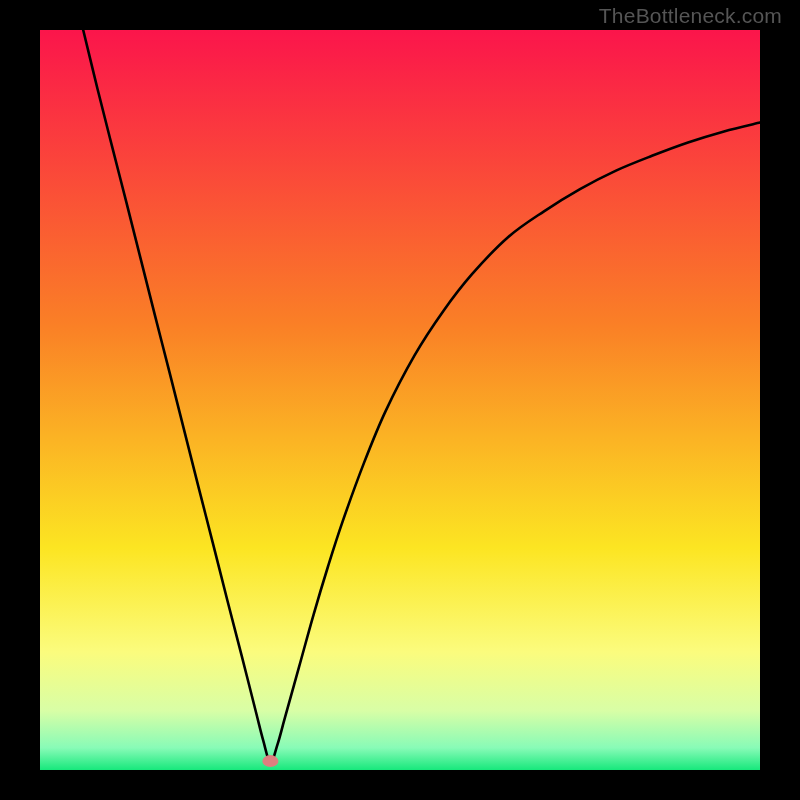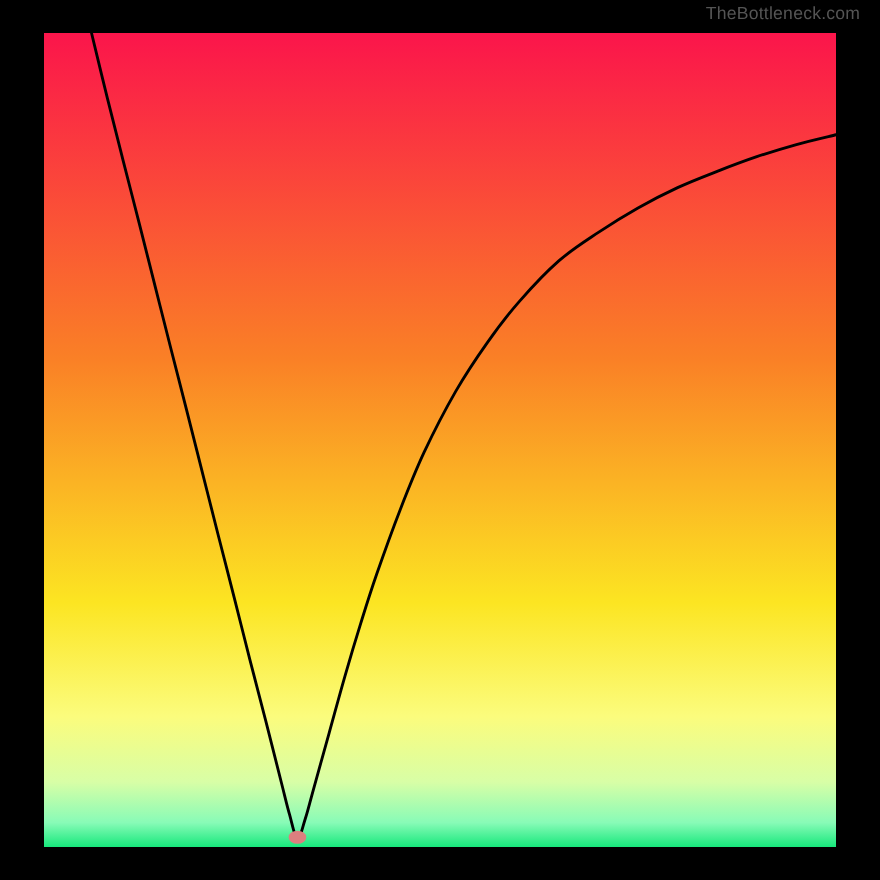--- a/index.html
+++ b/index.html
@@ -17,21 +17,21 @@
   top: 0;
   width: 800px;
   height: 800px;
 }
 .watermark {
   position: absolute;
   top: 4px;
   right: 18px;
   color: #555;
   font-family: Arial, Helvetica, sans-serif;
-  font-size: 16px;
+  font-size: 21px;
   letter-spacing: 0.2px;
 }
 svg { display: block; }
 </style>
 </head>
 <body>
 
 <div class="frame">
   <svg width="800" height="800" viewBox="0 0 800 800">
     <defs>

